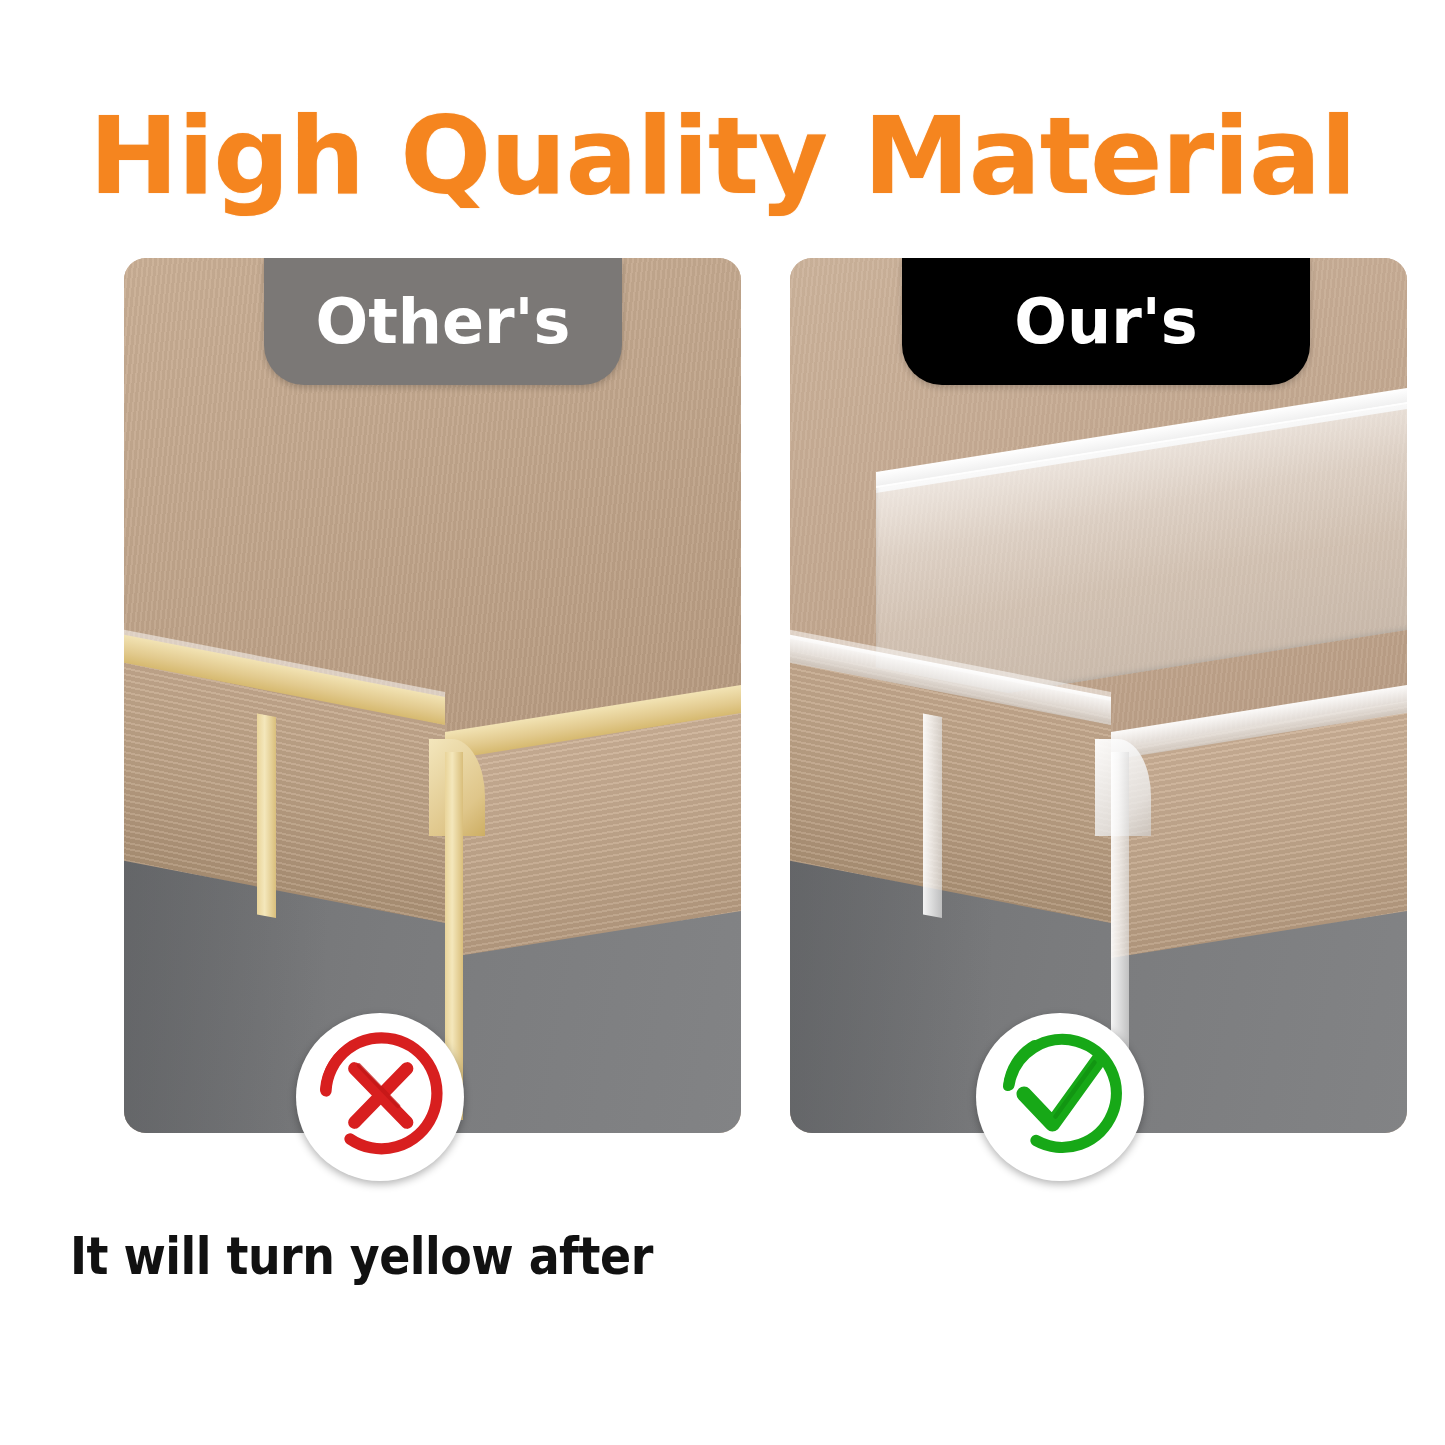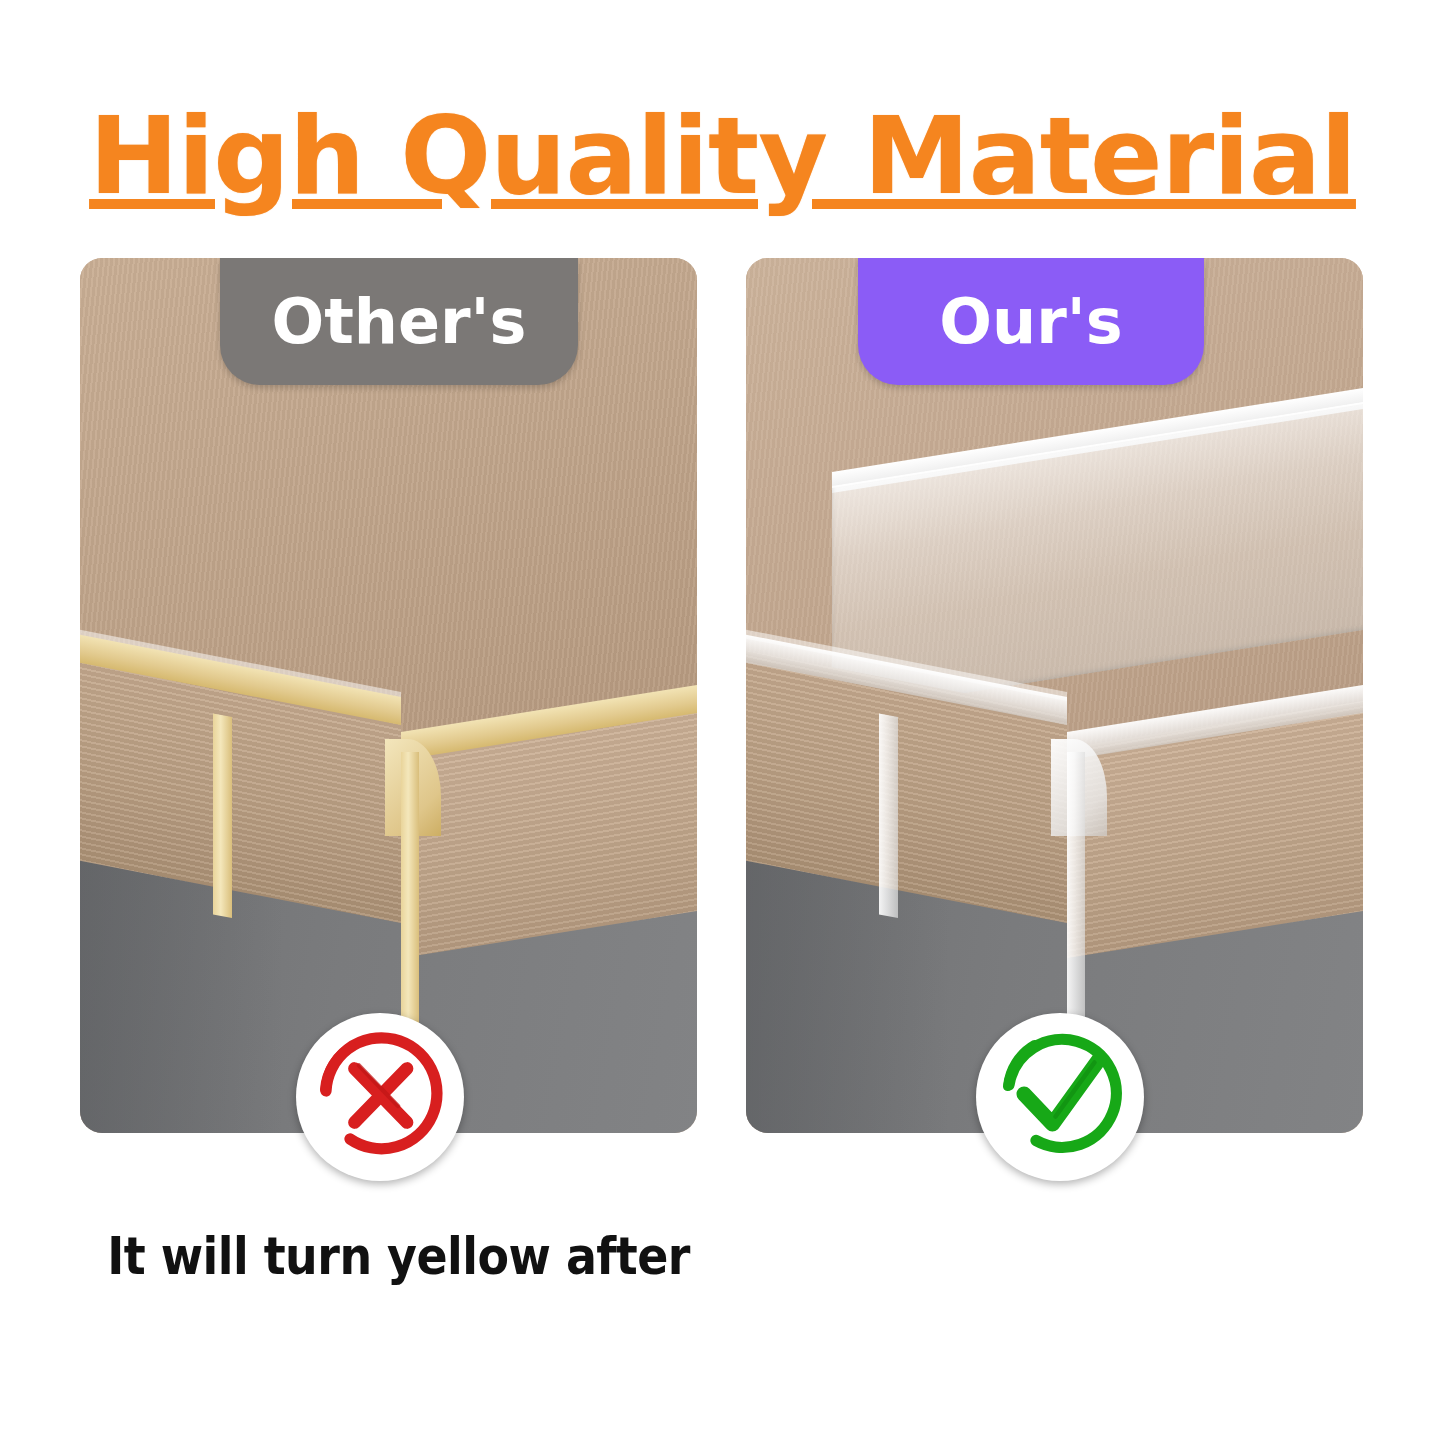--- a/index.html
+++ b/index.html
@@ -23,39 +23,39 @@
     width: 1445px;
     text-align: center;
     font-family: "DejaVu Sans", sans-serif;
     font-weight: bold;
     font-size: 107px;
     letter-spacing: -1px;
     color: #F5851F;
     line-height: 120px;
     white-space: nowrap;
     text-shadow: 0 0 1px rgba(245,133,31,.5);
-    text-decoration: underline;
   }
 
   
   #compare {
     position: absolute;
     left: 80px;
     top: 258px;
     width: 1283px;
     height: 875px;
   }
   .panel {
     position: absolute;
     top: 0;
     width: 617px;
     height: 875px;
     border-radius: 22px;
     overflow: hidden;
     background: #C7AC92;
+    margin-left: 44px;
   }
   .panel.left  { left: 0; }
   .panel.right { left: 666px; }
 
   
   .scene { position: absolute; inset: 0; }
 
   
   .wall {
     position: absolute;
@@ -228,22 +228,22 @@
     white-space: nowrap;
     box-shadow: 0 3px 6px rgba(0,0,0,.18);
   }
   .badge.other {
     left: 140px;
     width: 358px;
     background: #7B7876;
   }
   .badge.our {
     left: 112px;
-    width: 346px;
-    background: #8b5cf6;
+    width: 408px;
+    background: #000000;
   }
 
   
   .verdict {
     position: absolute;
     width: 168px;
     height: 168px;
     border-radius: 50%;
     background: #ffffff;
     box-shadow: 0 3px 9px rgba(0,0,0,.3);
@@ -252,21 +252,21 @@
     justify-content: center;
   }
   .verdict.bad  { left: 296px; top: 1013px; }
   .verdict.good { left: 976px; top: 1013px; }
 
   
   .caption {
     position: absolute;
     top: 1228px;
     width: 620px;
-    text-align: right;
+    text-align: left;
     font-family: "DejaVu Sans Condensed", "DejaVu Sans", sans-serif;
     font-weight: bold;
     font-size: 51px;
     line-height: 58px;
     color: #111111;
     letter-spacing: -0.5px;
   }
   .caption.left-cap  { left: 70px; }
   .caption.right-cap { left: 752px; }
   .caption .l2 { display: block; }

